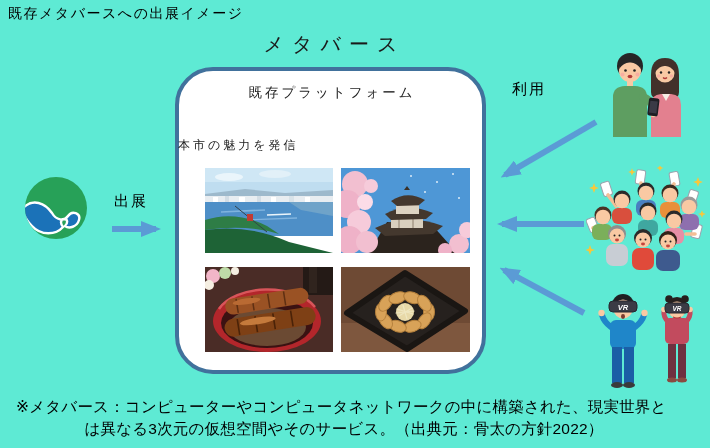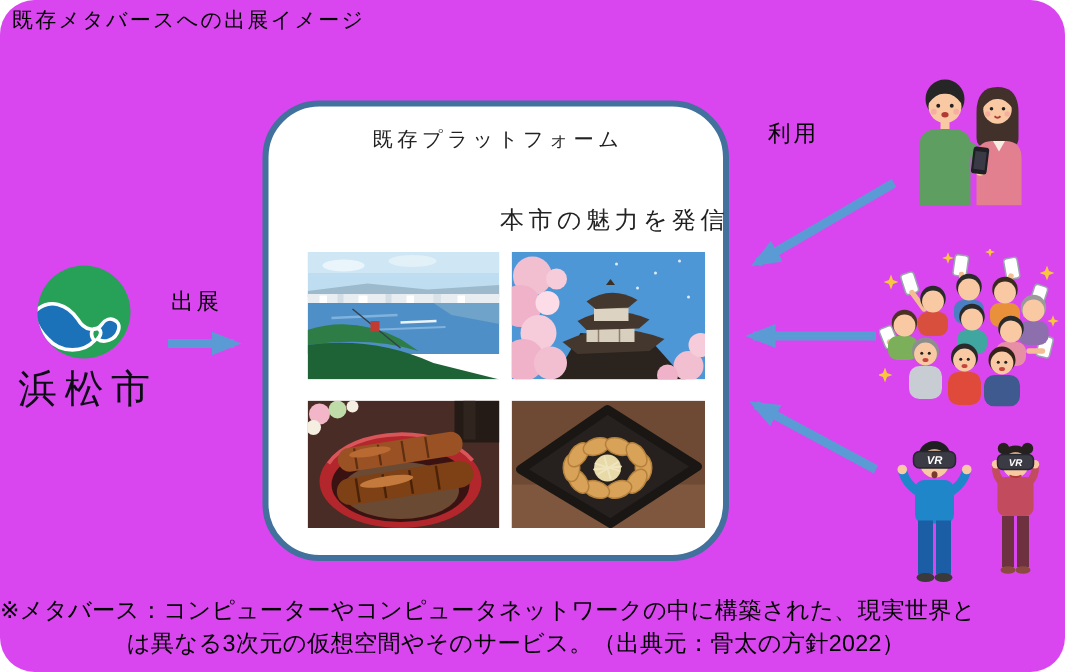--- a/index.html
+++ b/index.html
@@ -1,42 +1,43 @@
 <!DOCTYPE html>
 <html><head>
 <meta charset="utf-8">
 <style>
   html,body{margin:0;padding:0;background:#fff;}
   #canvas{
-    position:relative;width:710px;height:448px;background:#d946ef;
-    font-family:"Liberation Sans","DejaVu Sans",sans-serif;color:#000;overflow:hidden;border-radius:23px;
+    position:relative;width:710px;height:448px;background:#5eead4;
+    font-family:"Liberation Sans","DejaVu Sans",sans-serif;color:#000;overflow:hidden;
   }
   .abs{position:absolute;}
   .page-title{left:8px;top:5px;font-size:14px;letter-spacing:1.5px;}
   .metaverse-label{left:175px;top:31px;width:311px;text-align:center;font-size:20px;letter-spacing:8px;text-indent:8px;color:#1a1a1a;}
   .frame{left:175px;top:67px;width:311px;height:307px;border:4px solid #41719C;border-radius:38px;background:#fff;box-sizing:border-box;}
   .platform-label{left:175px;top:84px;width:311px;text-align:center;font-size:13.5px;letter-spacing:3px;text-indent:3px;color:#222;font-family:Liberation Serif, serif;}
-  .appeal-label{left:175px;top:137px;width:311px;text-align:right;font-size:16px;letter-spacing:3px;text-indent:3px;color:#222;}
+  .appeal-label{left:175px;top:137px;width:311px;text-align:left;font-size:12px;letter-spacing:3px;text-indent:3px;color:#222;}
   .photo{position:absolute;overflow:hidden;}
   .photo svg{display:block;width:100%;height:100%;}
   .city-name{left:0px;top:242px;width:112px;text-align:center;font-size:26px;font-weight:500;letter-spacing:5px;text-indent:5px;color:#0c0c14;}
   .exhibit-label{left:114px;top:192px;font-size:15px;letter-spacing:2px;}
   .use-label{left:512px;top:80px;font-size:15px;letter-spacing:2px;}
-  .foot1{left:0px;top:397px;width:710px;padding-left:0;font-size:15.5px;letter-spacing:0.2px;white-space:nowrap;box-sizing:border-box;}
+  .foot1{left:0px;top:397px;width:710px;padding-left:16px;font-size:15.5px;letter-spacing:0.2px;white-space:nowrap;box-sizing:border-box;}
   .foot2{left:0px;top:419px;width:688px;text-align:center;font-size:15.5px;letter-spacing:0.2px;}
   svg{display:block;}
   .overlay{left:0;top:0;pointer-events:none;}
 </style>
 </head>
 <body>
 
 <div id="canvas">
 
   <div class="abs page-title">既存メタバースへの出展イメージ</div>
 
+  <div class="abs metaverse-label">メタバース</div>
 
   <div class="abs frame"></div>
 
   <div class="abs platform-label">既存プラットフォーム</div>
   <div class="abs appeal-label">本市の魅力を発信</div>
 
   <div class="photo" style="left:205px;top:168px;width:128px;height:85px;">
     <svg viewBox="0 0 128 85" preserveAspectRatio="none">
       <rect x="0" y="0" width="128" height="34" fill="#BFDDF0"></rect>
       <rect x="0" y="0" width="128" height="14" fill="#CFE7F5"></rect>
@@ -159,21 +160,20 @@
             <circle cx="33" cy="33" r="31"></circle>
           </clipPath>
         </defs>
       <circle cx="33" cy="33" r="31" fill="#27A158"></circle>
       <g clip-path="url(#logoclip)">
         <path d="M0,33 C10,23 22,28 29,38 C33,45 41,47 45,41 C49,35 58,38 56,45 C54,52 46,54 42,51 C45,48 45,44 41,44 C37.5,44 37,49 40,52 C33,60 18,61 9,51 C3,45 0,39 0,33 Z" fill="#1B72B8" stroke="#ffffff" stroke-width="2.4"></path>
       </g>
     </svg>
   </div>
 
-  <div class="abs city-name">浜松市</div>
 
   <div class="abs exhibit-label">出展</div>
   <div class="abs use-label">利用</div>
 
   <svg class="abs overlay" width="710" height="448" viewBox="0 0 710 448">
     <defs>
       <marker id="ah" markerUnits="userSpaceOnUse" markerWidth="20" markerHeight="16" refX="15" refY="8" orient="auto">
         <path d="M0,0 L20,8 L0,16 Z" fill="#5B9BD5"></path>
       </marker>
     </defs>

